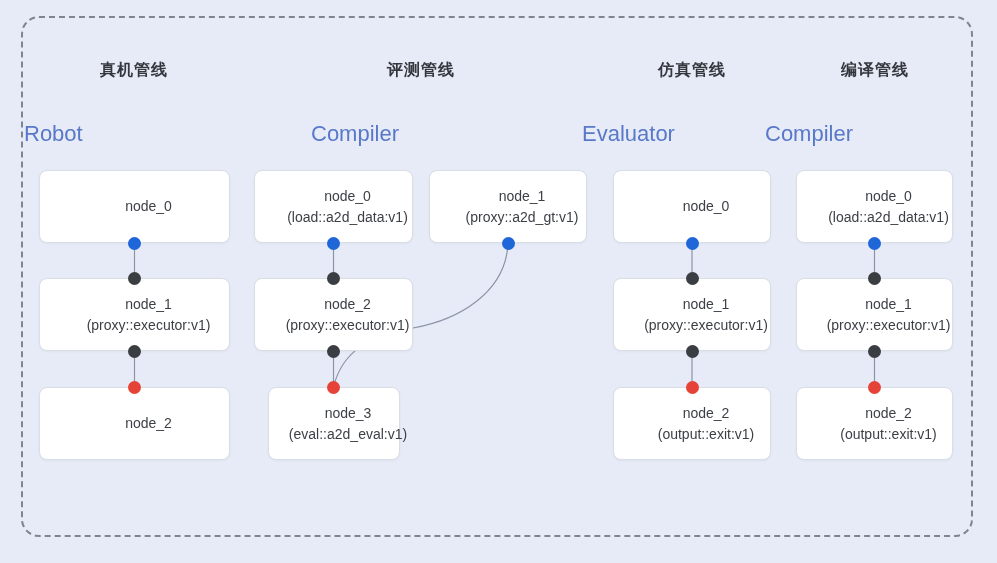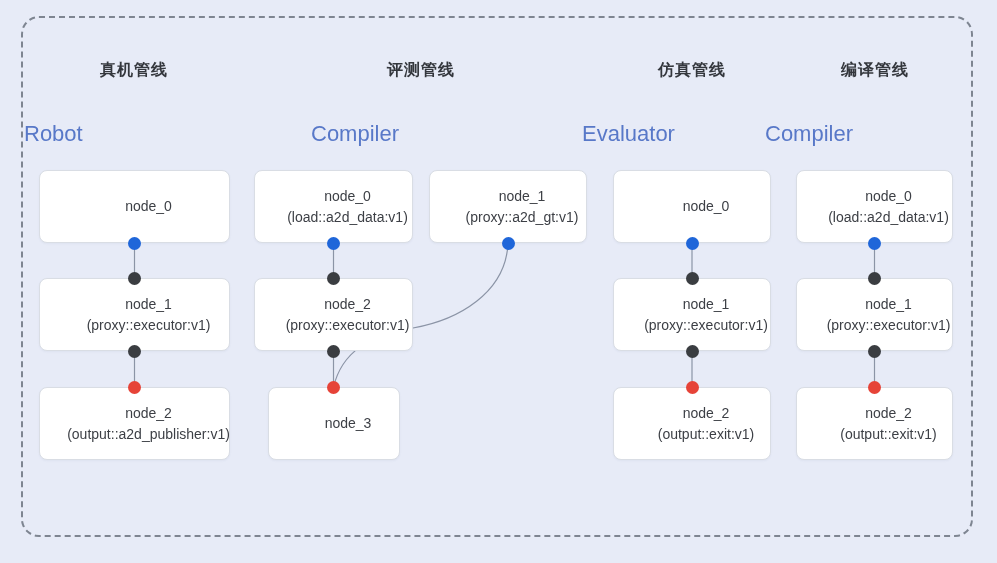--- a/index.html
+++ b/index.html
@@ -69,37 +69,37 @@
 
 <div class="box" style="left:39px;top:170px;width:191px">
   <div class="nname">node_0</div>
 </div>
 <div class="box" style="left:39px;top:278px;width:191px">
   <div class="nname">node_1</div>
   <div class="ntype">(proxy::executor:v1)</div>
 </div>
 <div class="box" style="left:39px;top:387px;width:191px">
   <div class="nname">node_2</div>
-  <div class="ntype">(output::a2d_publisher:v1)</div>
 </div>
 
 <div class="box" style="left:254px;top:170px;width:159px">
   <div class="nname">node_0</div>
   <div class="ntype">(load::a2d_data:v1)</div>
 </div>
 <div class="box" style="left:429px;top:170px;width:158px">
   <div class="nname">node_1</div>
   <div class="ntype">(proxy::a2d_gt:v1)</div>
 </div>
 <div class="box" style="left:254px;top:278px;width:159px">
   <div class="nname">node_2</div>
   <div class="ntype">(proxy::executor:v1)</div>
 </div>
 <div class="box" style="left:268px;top:387px;width:132px">
   <div class="nname">node_3</div>
+  <div class="ntype">(eval::a2d_eval:v1)</div>
 </div>
 
 <div class="box" style="left:613px;top:170px;width:158px">
   <div class="nname">node_0</div>
 </div>
 <div class="box" style="left:613px;top:278px;width:158px">
   <div class="nname">node_1</div>
   <div class="ntype">(proxy::executor:v1)</div>
 </div>
 <div class="box" style="left:613px;top:387px;width:158px">

